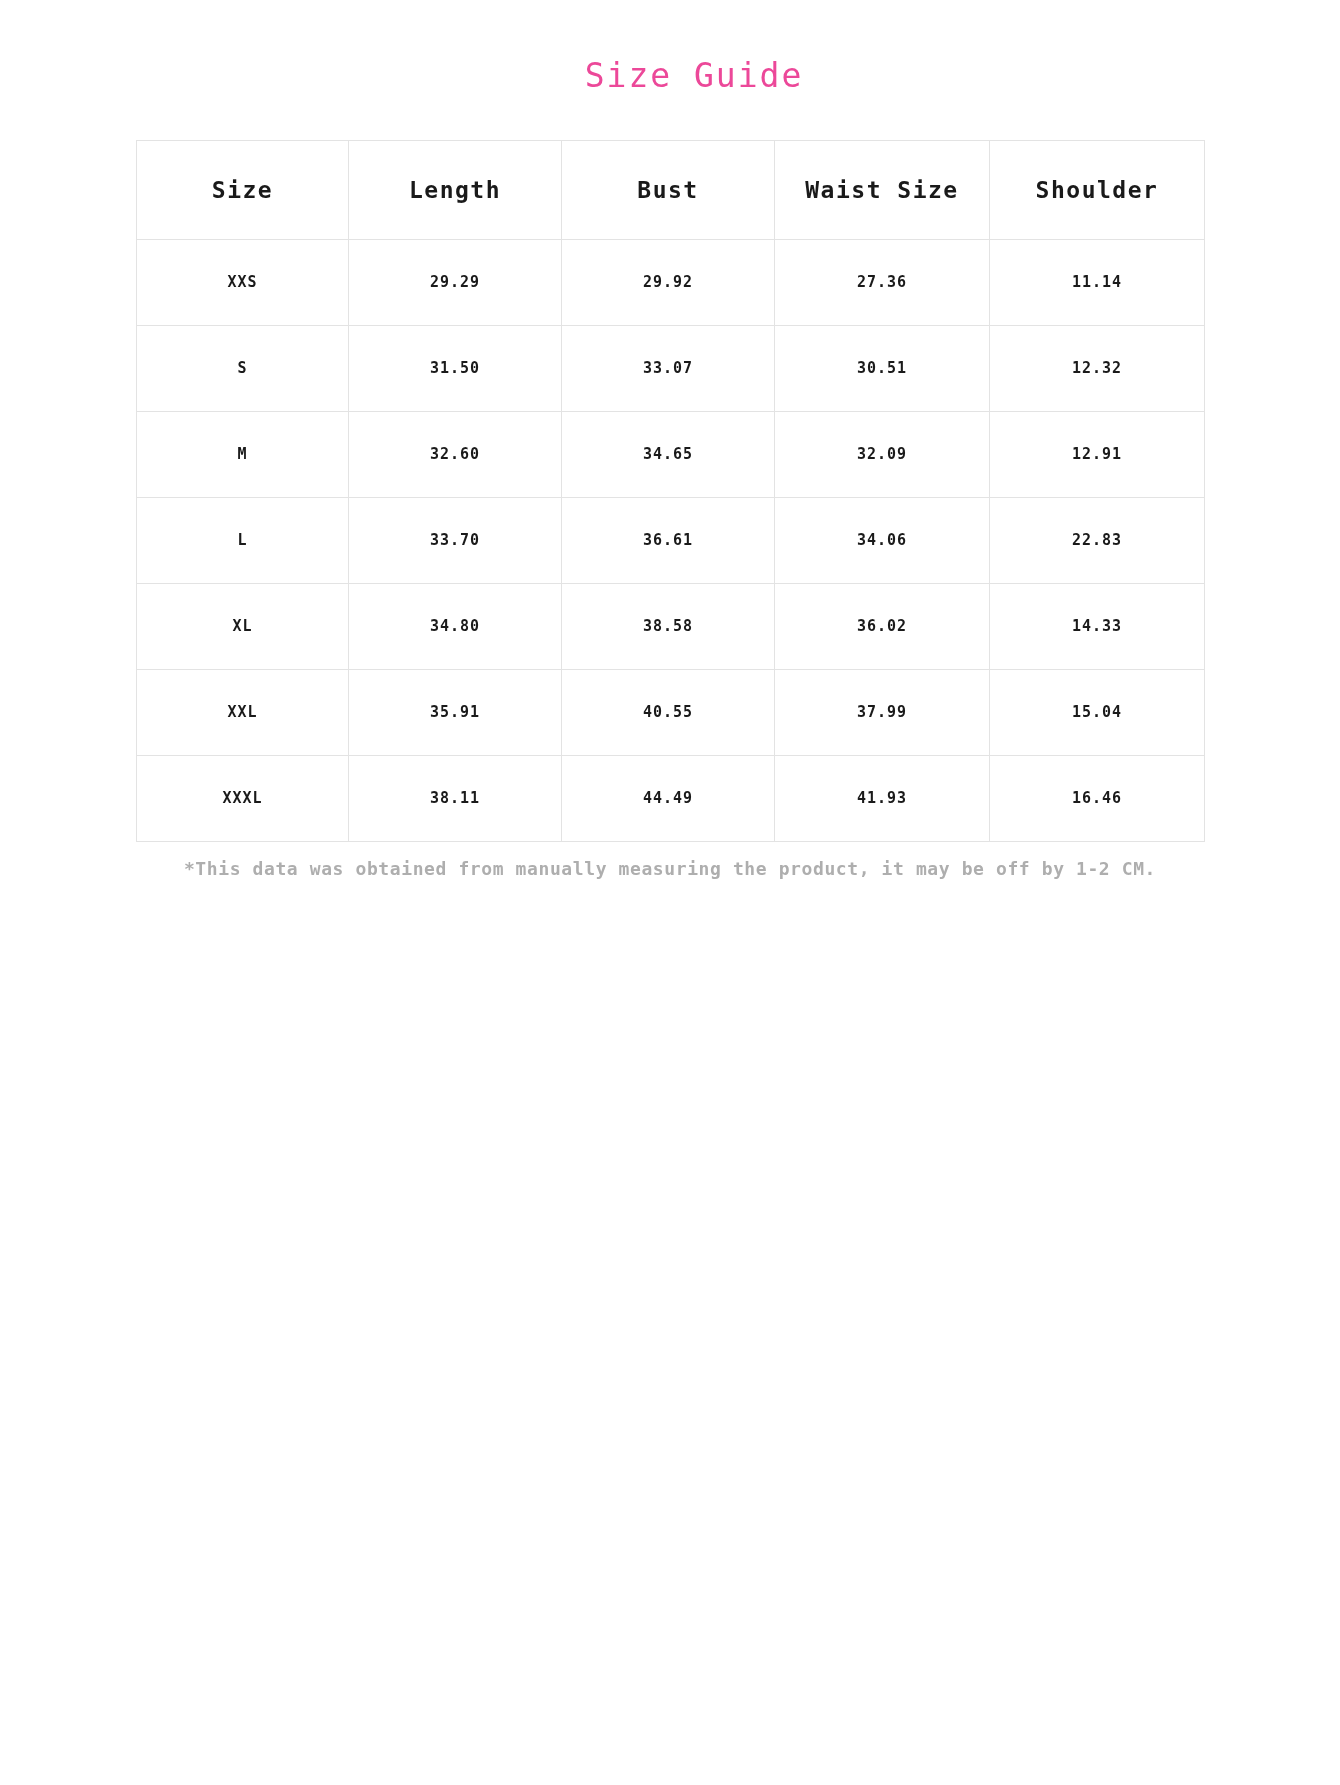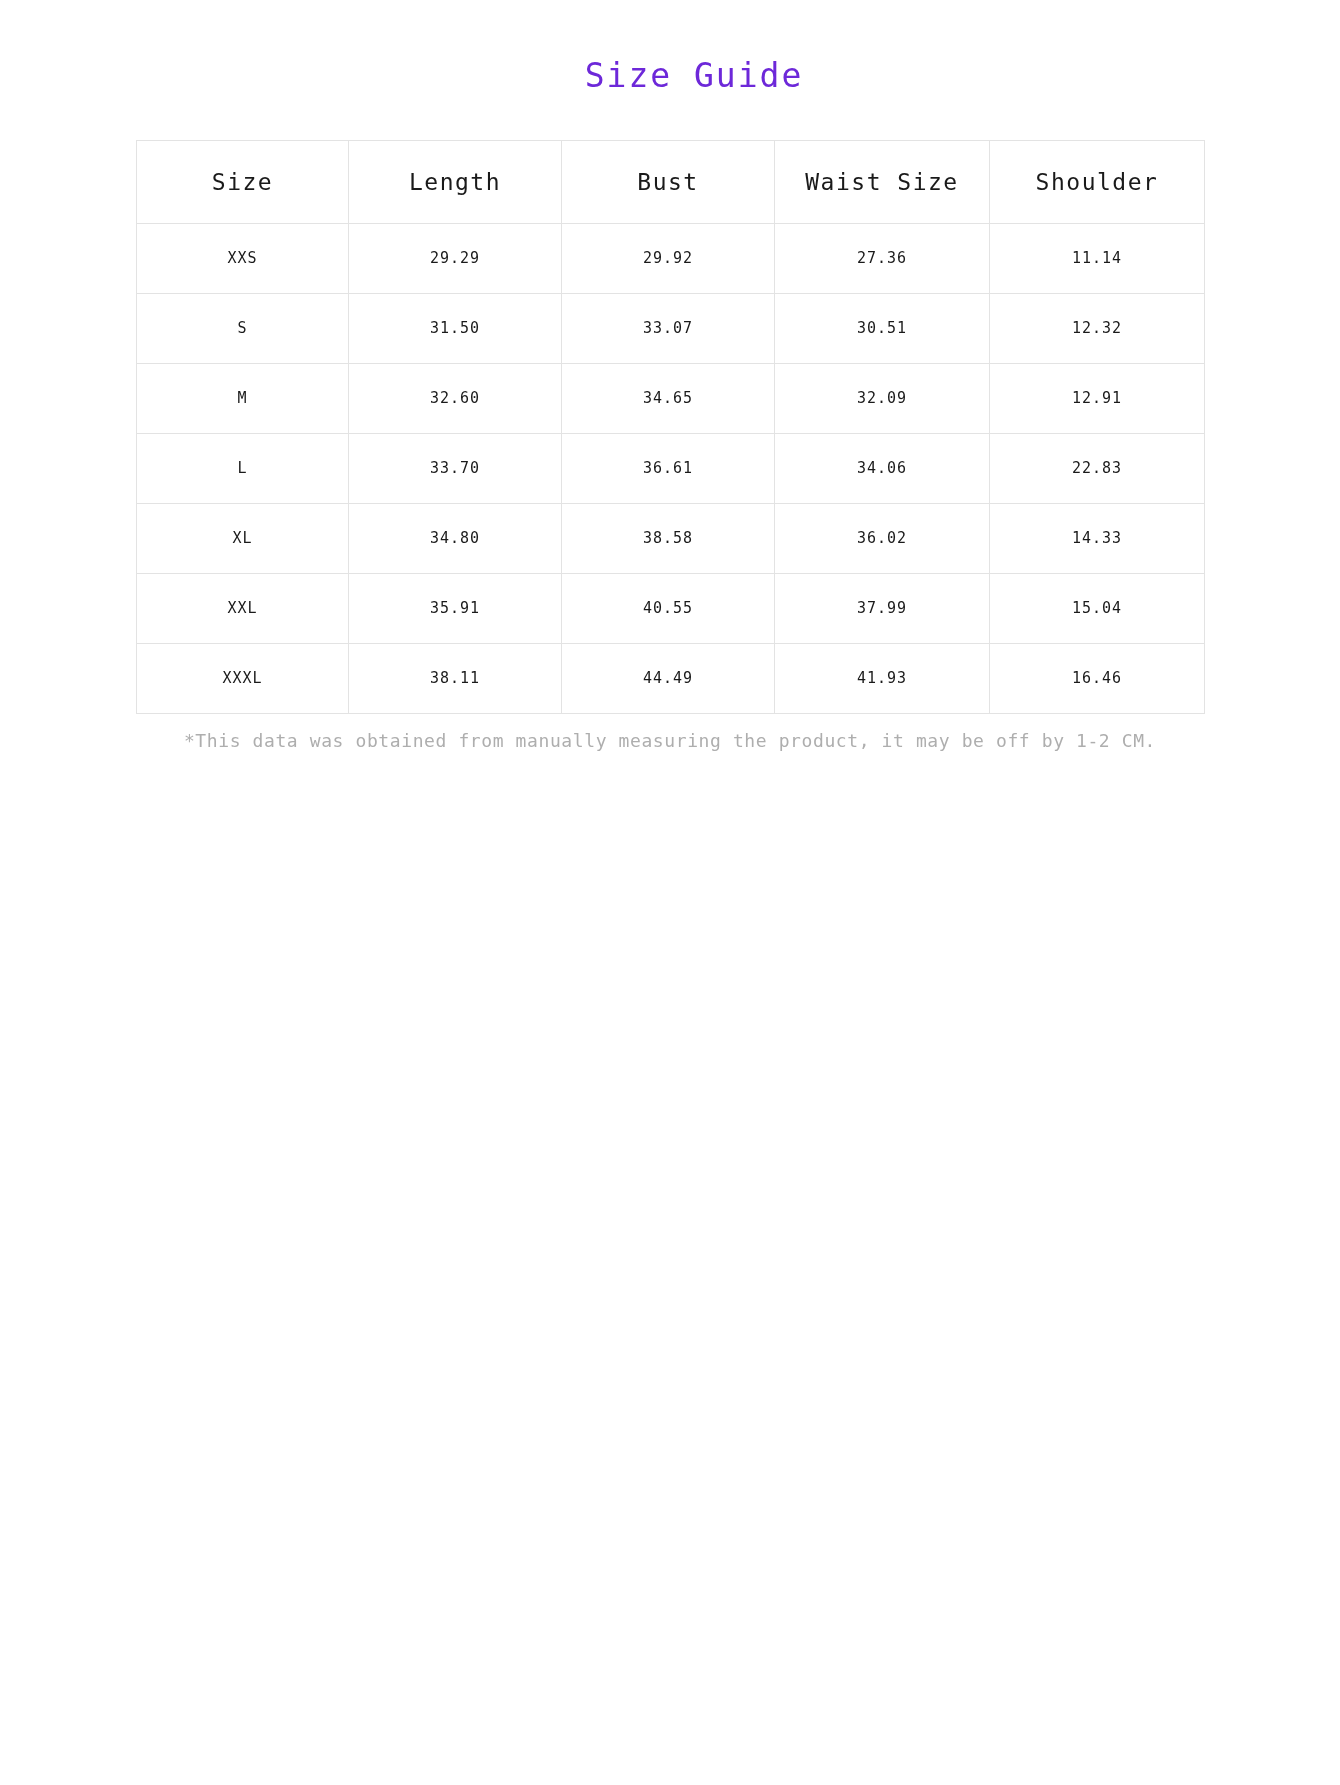--- a/index.html
+++ b/index.html
@@ -18,21 +18,21 @@
   .page {
     width: 1340px;
     padding-top: 56px;
     box-sizing: border-box;
   }
   .title {
     text-align: center;
     font-family: "DejaVu Sans Mono", "Liberation Mono", monospace;
     font-size: 33px;
     letter-spacing: 2px;
-    color: #6d28d9;
+    color: #ec4899;
     font-weight: normal;
     margin: 0 0 44px 0;
     line-height: 1.2;
     padding-left: 48px;
   }
   .table-wrap {
     margin: 0 auto;
     width: 1068px;
   }
   table.size-table {
@@ -45,22 +45,22 @@
   table.size-table col.c-length   { width: 213px; }
   table.size-table col.c-bust     { width: 213px; }
   table.size-table col.c-waist    { width: 215px; }
   table.size-table col.c-shoulder { width: 215px; }
 
   table.size-table th,
   table.size-table td {
     border: 1px solid #e3e3e3;
     text-align: center;
     vertical-align: middle;
-    padding: 8px;
-    font-weight: normal;
+    padding: 16px;
+    font-weight: bold;
     color: #1a1a1a;
   }
   table.size-table th {
     height: 66px;
     font-size: 23px;
     letter-spacing: 1.5px;
   }
   table.size-table td {
     height: 53px;
     font-size: 15px;
@@ -71,20 +71,21 @@
   }
   .footnote {
     width: 1068px;
     margin: 14px auto 0 auto;
     text-align: center;
     font-family: "DejaVu Sans Mono", "Liberation Mono", monospace;
     font-size: 18px;
     letter-spacing: 0.6px;
     color: #aeaeae;
     line-height: 1.4;
+    font-weight: bold;
   }
 </style>
 </head>
 <body>
 
 <div class="page">
 
   <h1 class="title">Size Guide</h1>
 
   <div class="table-wrap">

